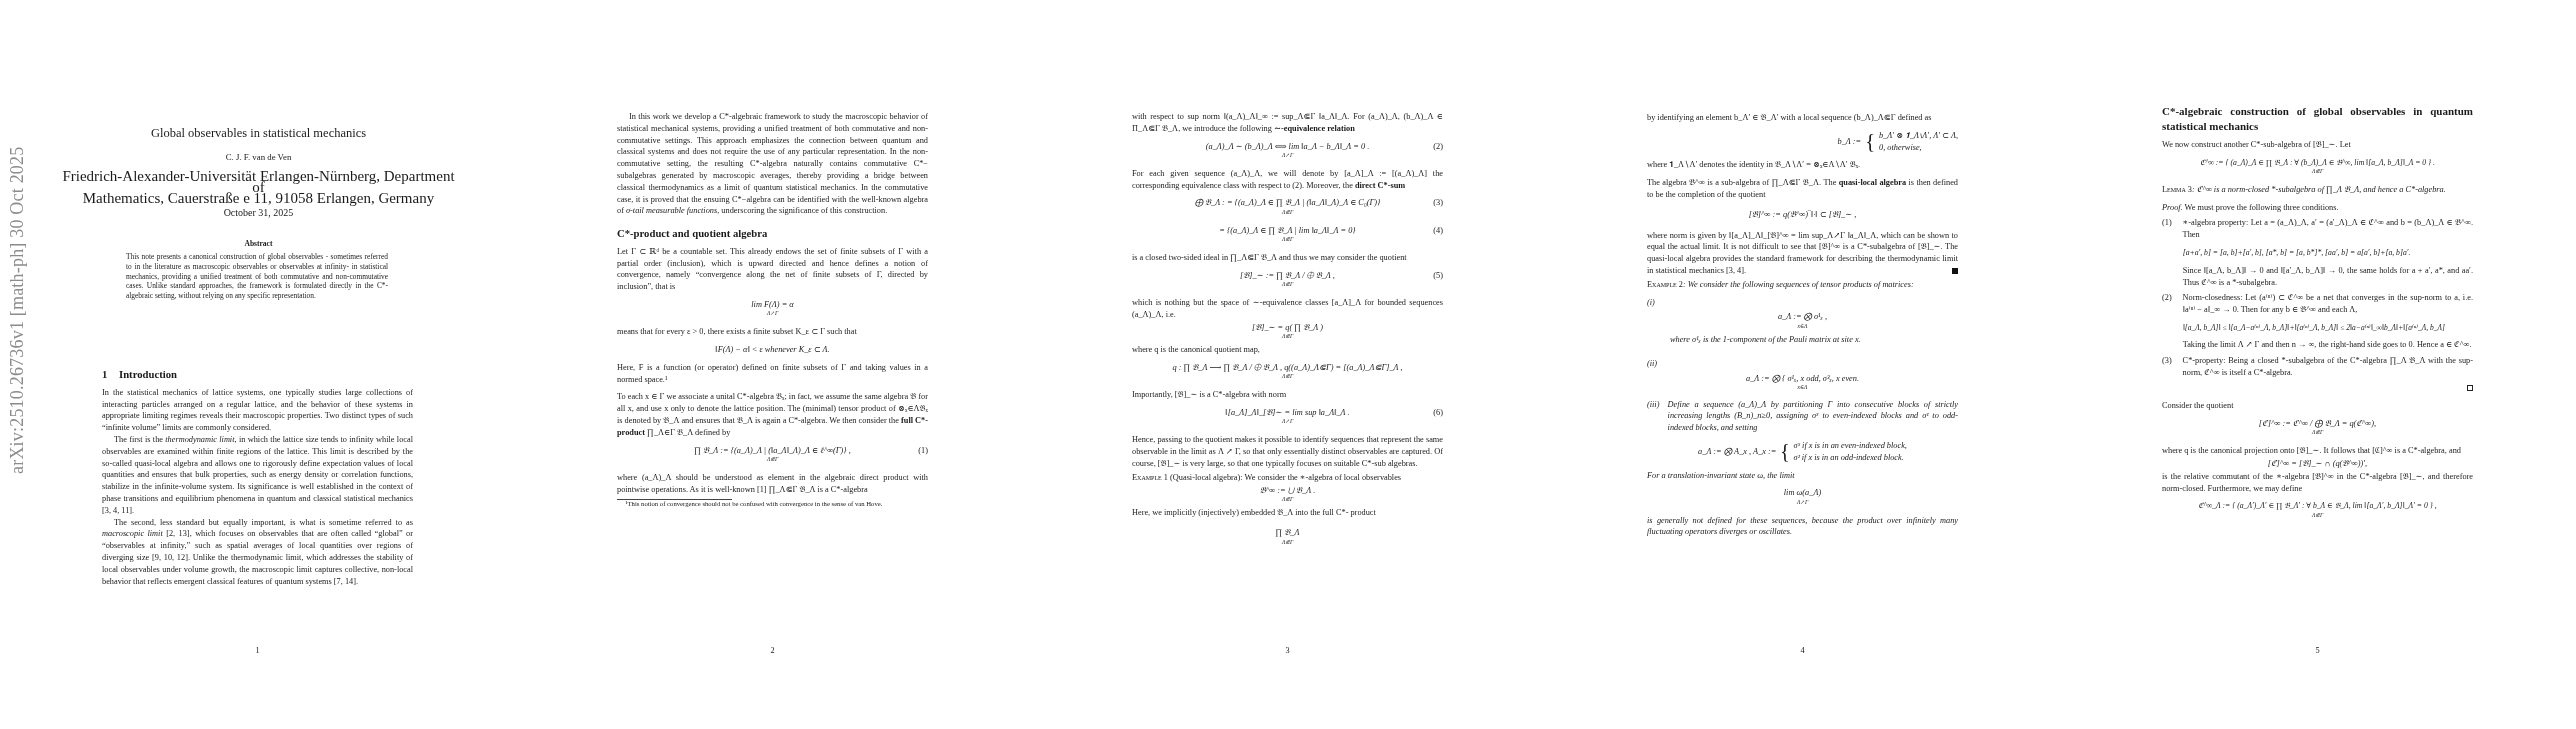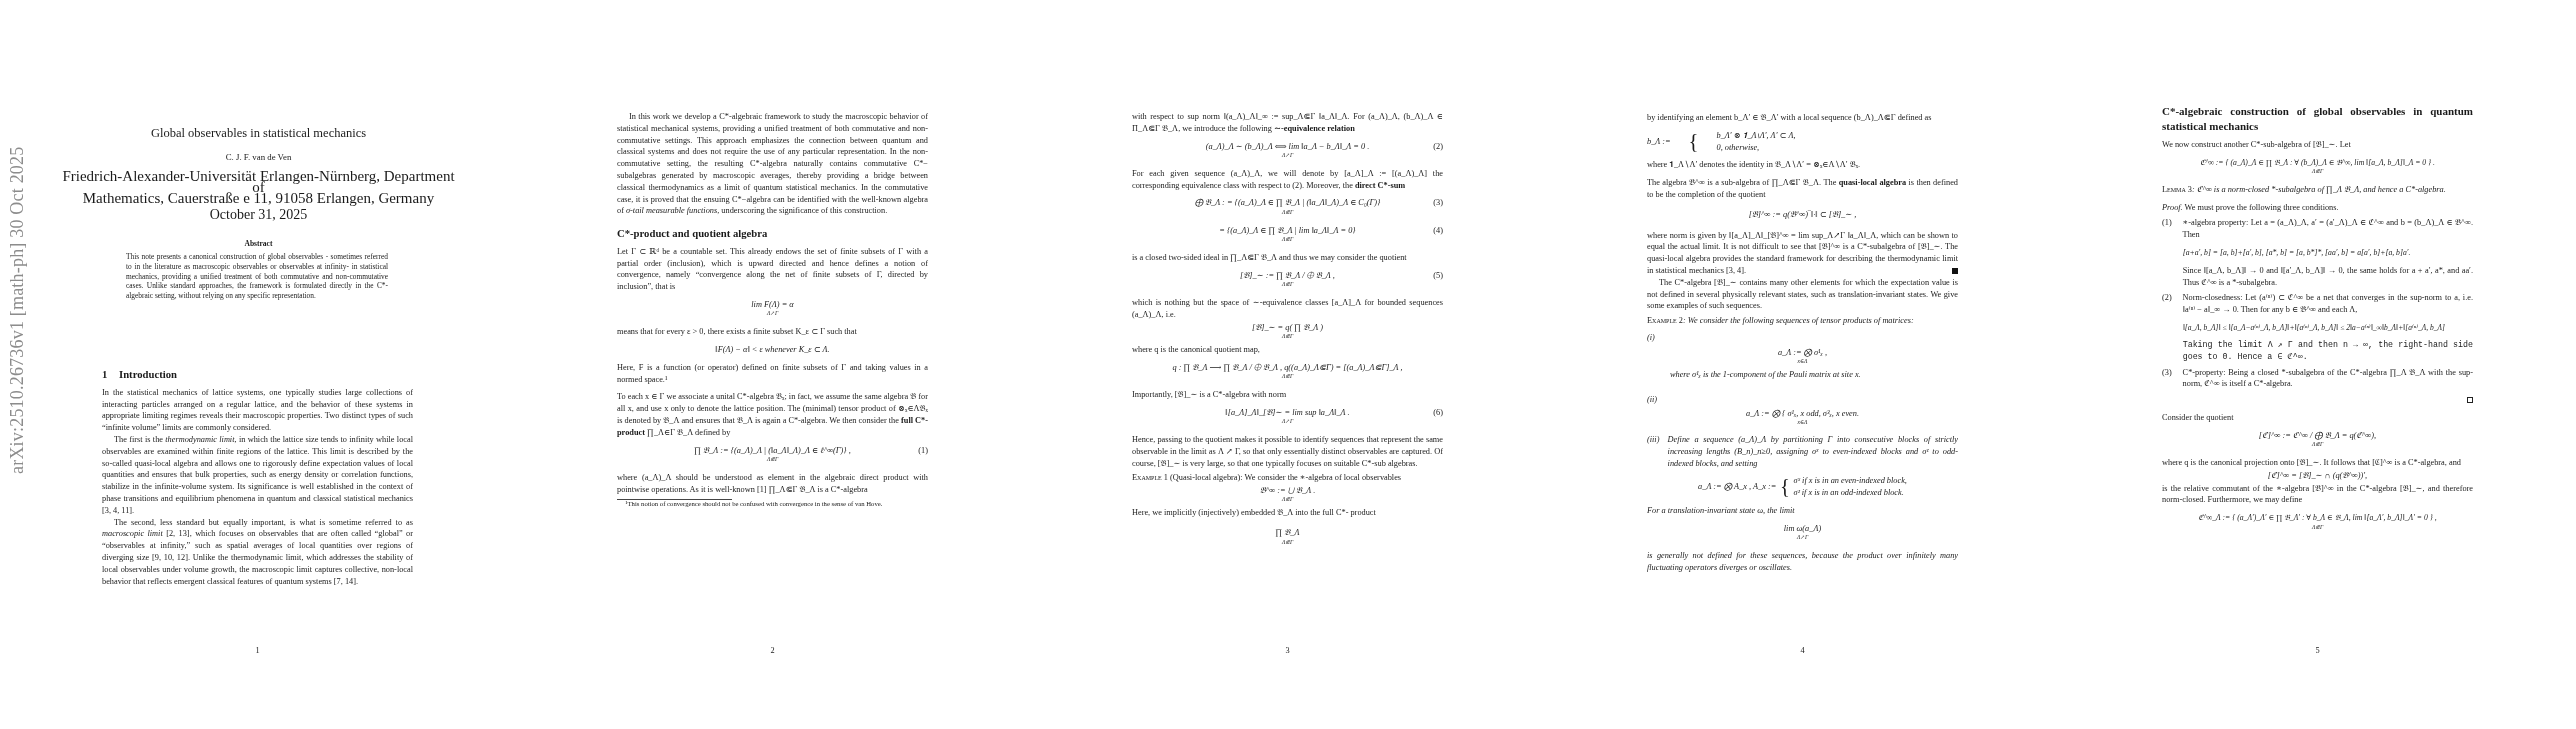--- a/index.html
+++ b/index.html
@@ -8,21 +8,21 @@
   .strip { position: absolute; left: 0; top: 0; width: 2576px; height: 729px; display: flex; }
   .page { position: relative; width: 515px; height: 729px; background: #fff; }
   .content { position: absolute; left: 102px; width: 311px; font-size: 8.3px; line-height: 11.8px; text-align: justify; hyphens: auto; }
   .p1 .content { top: 0; }
   .pnum { position: absolute; top: 646px; left: 0; width: 515px; text-align: center; font-size: 8.3px; }
   .stamp { position: absolute; left: 7.3px; top: 474px; transform-origin: left top; transform: rotate(-90deg); font-size: 18px; color: #8c8c8c; white-space: nowrap; letter-spacing: 0.2px; }
   .title-block { position: absolute; left: 61px; width: 395px; text-align: center; }
   .title { top: 126px; font-size: 12.5px; }
   .author { top: 152px; font-size: 8.8px; }
   .affil { top: 171px; font-size: 15px; line-height: 11px; }
-  .date { top: 207px; font-size: 14px; }
+  .date { top: 207px; font-size: 10px; }
   .abs-h { top: 239px; font-weight: bold; font-size: 7.5px; }
   .abstract { position: absolute; left: 126px; top: 252px; width: 262px; font-size: 7.4px; line-height: 9.8px; text-align: justify; }
   .sec-h { font-weight: bold; font-size: 10.7px; margin: 0 0 6px 0; }
   .sec-h .num { display: inline-block; width: 17px; }
   p.indent { text-indent: 12px; }
   em { font-style: italic; }
   b { font-weight: bold; }
   .eq { text-align: center; margin: 6px 0; position: relative; font-style: italic; white-space: nowrap; }
   .eq .tag { position: absolute; right: 0; top: 0; font-style: normal; }
   .eq .sub { font-size: 5.5px; display: block; margin-top: -2.4px; }
@@ -106,34 +106,33 @@
       <div class="eq" style="margin:1.2px 0;"><span>𝔅̇^∞ := ⋃ 𝔅_Λ .</span><span class="sub">Λ⋐Γ</span></div>
       <p>Here, we implicitly (injectively) embedded 𝔅_Λ into the full C*- product</p>
       <div class="eq" style="margin-top:8.5px;"><span>∏ 𝔅_Λ</span><span class="sub">Λ⋐Γ</span></div>
     </div>
     <div class="pnum">3</div>
   </div>
 
   <div class="page p4">
     <div class="content" style="top:112px;">
       <p>by identifying an element b_Λ′ ∈ 𝔅_Λ′ with a local sequence (b_Λ)_Λ⋐Γ defined as</p>
-      <div class="eq" style="display:flex;justify-content:flex-start;align-items:center;gap:18px;">
+      <div class="eq" style="display:flex;justify-content:flex-end;align-items:center;gap:4px;">
         <span>b_Λ :=</span>
         <span style="font-size:20.7px;font-style:normal;font-weight:lighter;">{</span>
         <span style="text-align:left;">
             <span style="display:block;">b_Λ′ ⊗ 𝟏_Λ∖Λ′,    Λ′ ⊂ Λ,</span>
             <span style="display:block;">0,                 otherwise,</span>
           </span>
       </div>
       <p>where 𝟏_Λ∖Λ′ denotes the identity in 𝔅_Λ∖Λ′ = ⊗ₓ∈Λ∖Λ′ 𝔅ₓ.</p>
       <div class="gap"></div>
       <p><span>The algebra 𝔅̇^∞ is a sub-algebra of ∏_Λ⋐Γ 𝔅_Λ. The </span><b>quasi-local algebra</b><span> is then defined to be the completion of the quotient</span></p>
       <div class="eq" style="margin:8.5px 0;text-align:center;">[𝔅]^∞ := q(𝔅̇^∞)‾‖·‖ ⊂ [𝔅]_∼ ,</div>
       <p><span>where norm is given by ‖[a_Λ]_Λ‖_[𝔅]^∞ = lim sup_Λ↗Γ ‖a_Λ‖_Λ, which can be shown to equal the actual limit. It is not difficult to see that [𝔅]^∞ is a C*-subalgebra of [𝔅]_∼. The quasi-local algebra provides the standard framework for describing the thermodynamic limit in statistical mechanics [3, 4].</span><span class="qed-fill"></span></p>
-      <p class="indent">The C*-algebra [𝔅]_∼ contains many other elements for which the expectation value is not defined in several physically relevant states, such as translation-invariant states. We give some examples of such sequences.</p>
       <p style="margin-top:2.4px;"><span class="sc">Example 2</span><em>: We consider the following sequences of tensor products of matrices:</em></p>
       <div class="item" style="margin-top:6px;">
           <span class="lbl">(i)</span>
         </div>
       <div class="eq" style="margin:0 0 1.2px 0;"><span>a_Λ := ⨂ σ¹ₓ ,</span><span class="sub">x∈Λ</span></div>
       <p style="padding-left:23px;font-style:italic;">where σ¹ₓ is the 1-component of the Pauli matrix at site x.</p>
       <div class="item" style="margin-top:13px;">
           <span class="lbl">(ii)</span>
         </div>
       <div class="eq" style="margin:0 0 4.9px 0;"><span>a_Λ := ⨂ { σ¹ₓ, x odd,  σ³ₓ, x even.</span><span class="sub">x∈Λ</span></div>
@@ -168,21 +167,21 @@
           <span class="lbl">(1)</span>
           <span>∗-algebra property: Let a = (a_Λ)_Λ, a′ = (a′_Λ)_Λ ∈ ℭ^∞ and b = (b_Λ)_Λ ∈ 𝔅̇^∞. Then</span>
         </div>
       <div class="eq" style="padding-left:20.7px;text-align:left;font-size:7.7px;">[a+a′, b] = [a, b]+[a′, b],   [a*, b] = [a, b*]*,   [aa′, b] = a[a′, b]+[a, b]a′.</div>
       <p style="padding-left:20.7px;">Since ‖[a_Λ, b_Λ]‖ → 0 and ‖[a′_Λ, b_Λ]‖ → 0, the same holds for a + a′, a*, and aa′. Thus ℭ^∞ is a *-subalgebra.</p>
       <div class="item n" style="margin-top:3.6px;">
           <span class="lbl">(2)</span>
           <span>Norm-closedness: Let (a⁽ⁿ⁾) ⊂ ℭ^∞ be a net that converges in the sup-norm to a, i.e. ‖a⁽ⁿ⁾ − a‖_∞ → 0. Then for any b ∈ 𝔅̇^∞ and each Λ,</span>
         </div>
       <div class="eq" style="padding-left:20.7px;text-align:left;font-size:7.5px;overflow:hidden;font-style:italic;">‖[a_Λ, b_Λ]‖ ≤ ‖[a_Λ−a⁽ⁿ⁾_Λ, b_Λ]‖+‖[a⁽ⁿ⁾_Λ, b_Λ]‖ ≤ 2‖a−a⁽ⁿ⁾‖_∞‖b_Λ‖+‖[a⁽ⁿ⁾_Λ, b_Λ]</div>
-      <p style="padding-left:20.7px;font-family:Liberation Mono, monospace;">Taking the limit Λ ↗ Γ and then n → ∞, the right-hand side goes to 0. Hence a ∈ ℭ^∞.</p>
+      <p style="padding-left:20.7px;">Taking the limit Λ ↗ Γ and then n → ∞, the right-hand side goes to 0. Hence a ∈ ℭ^∞.</p>
       <div class="item n" style="margin-top:3.6px;">
           <span class="lbl">(3)</span>
           <span>C*-property: Being a closed *-subalgebra of the C*-algebra ∏_Λ 𝔅_Λ with the sup-norm, ℭ^∞ is itself a C*-algebra.</span>
         </div>
       <div class="qed-box" style="margin:4.9px 0;"><span class="qed-empty"></span></div>
       <p>Consider the quotient</p>
       <div class="eq"><span>[ℭ]^∞ := ℭ^∞ / ⨁ 𝔅_Λ = q(ℭ^∞),</span><span class="sub">Λ⋐Γ</span></div>
       <p>where q is the canonical projection onto [𝔅]_∼. It follows that [ℭ]^∞ is a C*-algebra, and</p>
       <div class="eq" style="margin:1.2px 0;">[ℭ]^∞ = [𝔅]_∼ ∩ (q(𝔅̇^∞))′,</div>
       <p>is the relative commutant of the ∗-algebra [𝔅̇]^∞ in the C*-algebra [𝔅]_∼, and therefore norm-closed. Furthermore, we may define</p>

